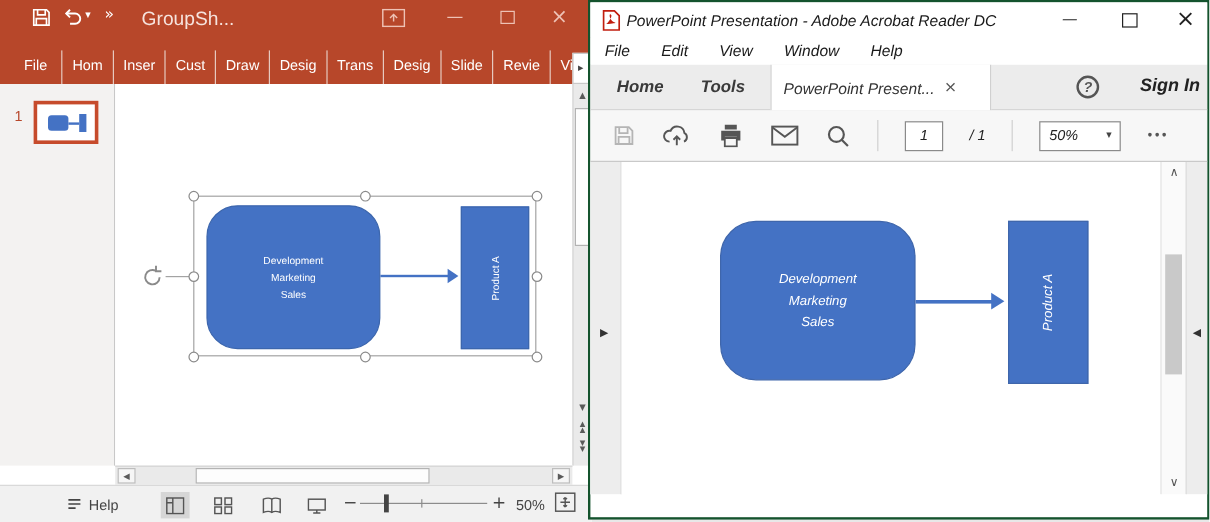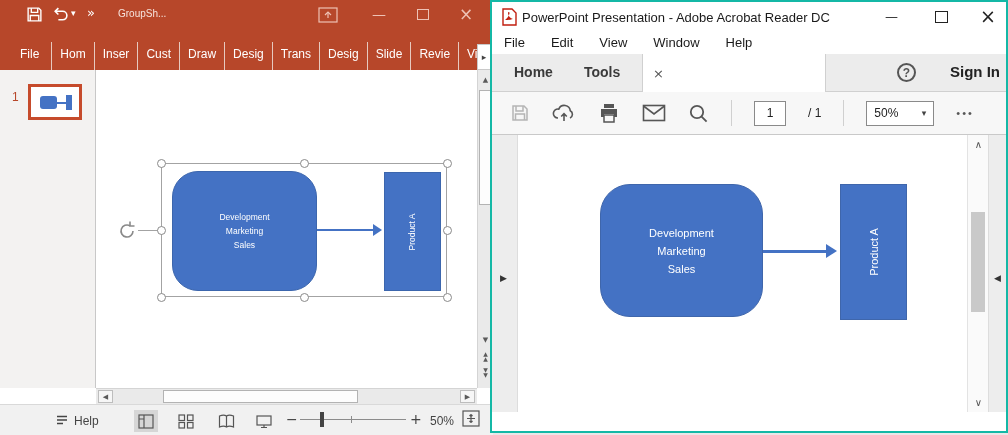--- a/index.html
+++ b/index.html
@@ -4,21 +4,21 @@
 <style>
   * { margin:0; padding:0; box-sizing:border-box; }
   html,body { width:1008px; height:435px; font-family:"Liberation Sans",sans-serif; background:#fff; overflow:hidden; }
   .stage { position:relative; width:1008px; height:435px; overflow:hidden; background:#e8e8e8; }
   .abs { position:absolute; }
   .glyph { font-family:"DejaVu Sans",sans-serif; }
 
   
   .ppt { left:0; top:0; width:493px; height:435px; background:#fff; z-index:1; }
   .ppt-titlebar { left:0; top:0; width:493px; height:30px; background:#B7472A; color:#fff; }
-  .ppt-title { left:118px; top:8px; font-size:10px; color:#f6e3dd; }
+  .ppt-title { left:118px; top:8px; font-size:16px; color:#f6e3dd; }
   .qat-ic { color:#fff; }
   .ppt-win-ctl { color:#eec2b5; font-size:14px; }
   .ppt-max { width:12px; height:11px; border:1px solid #eec2b5; }
   .ppt-tabrow { left:0; top:30px; width:493px; height:40px; background:#B7472A; display:flex; align-items:flex-end; overflow:hidden; padding-left:8px; }
   .ppt-tab { color:#fff; font-size:12px; padding:0 8px; height:28px; line-height:24px; border-right:1px solid #e7c9bf; white-space:nowrap; }
   .ppt-tab:first-child { padding:0 12px; }
   .tab-scroll-box { left:477px; top:44px; width:14px; height:26px; background:#fff; border:1px solid #c9c9c9; font-size:9px; color:#444; text-align:center; line-height:24px; }
   .thumb-panel { left:0; top:70px; width:96px; height:318px; background:#f3f2f1; border-right:1px solid #c8c8c8; }
   .slide-num { left:12px; top:20px; color:#b7472a; font-size:12px; }
   .thumb-box { left:28px; top:14px; width:54px; height:36px; background:#fff; border:3px solid #c64b2c; }
@@ -51,21 +51,21 @@
   .ppt-statusbar { left:0; top:404px; width:493px; height:31px; background:#f1f1f1; border-top:1px solid #d9d9d9; color:#444; font-size:12px; }
   .sb-item { display:flex; align-items:center; gap:5px; }
   .view-btn { width:24px; height:22px; display:flex; align-items:center; justify-content:center; color:#555; }
   .view-btn.sel { background:#d6d6d6; }
   .zoom-track { left:300px; top:419px; width:106px; height:1px; background:#8c8c8c; }
   .zoom-tick { left:351px; top:416px; width:1px; height:7px; background:#8c8c8c; }
   .zoom-thumb { left:320px; top:412px; width:4px; height:15px; background:#444; }
   .zoom-pm { font-size:14px; color:#444; }
 
   
-  .acr { left:490px; top:0; width:518px; height:433px; background:#fff; border:2px solid #14b8a6; z-index:2; }
+  .acr { left:490px; top:0; width:518px; height:433px; background:#fff; border:2px solid #14532d; z-index:2;font-style:italic; }
   .acr-titlebar { left:0; top:0; width:514px; height:29px; background:#fff; }
   .acr-title { left:30px; top:8px; font-size:13px; color:#1a1a1a; white-space:nowrap; }
   .acr-ctl { color:#222; }
   .acr-max { width:13px; height:12px; border:1.5px solid #222; }
   .acr-menubar { left:0; top:29px; width:514px; height:23px; background:#fff; display:flex; align-items:center; padding-left:12px; gap:26px; font-size:13px; color:#1a1a1a; }
   .acr-tabbar { left:0; top:52px; width:514px; height:38px; background:#ececec; border-bottom:1px solid #d0d0d0; }
   .acr-tab-label { font-size:14px; color:#3a3a3a; font-weight:bold; }
   .doc-tab { left:150px; top:0; width:184px; height:38px; background:#fff; border-left:1px solid #d0d0d0; border-right:1px solid #d0d0d0; display:flex; align-items:center; padding:0 10px; gap:8px; }
   .doc-tab-label { font-size:13px; color:#333; white-space:nowrap; overflow:hidden; }
   .tab-close { color:#555; font-size:13px; }
@@ -276,20 +276,21 @@
       <span>Edit</span>
       <span>View</span>
       <span>Window</span>
       <span>Help</span>
     </div>
 
     <div class="abs acr-tabbar">
       <span class="abs acr-tab-label" style="left:22px;top:10px">Home</span>
       <span class="abs acr-tab-label" style="left:92px;top:10px">Tools</span>
       <div class="abs doc-tab">
+        <span class="doc-tab-label">PowerPoint Present...</span>
         <span class="tab-close glyph">×</span>
       </div>
       <div class="abs help-circle" style="left:405px;top:9px">
           <span>?</span>
         </div>
       <span class="abs signin" style="left:458px;top:9px">Sign In</span>
     </div>
 
     <div class="abs acr-toolbar">
       <span class="tb-ic disabled">

